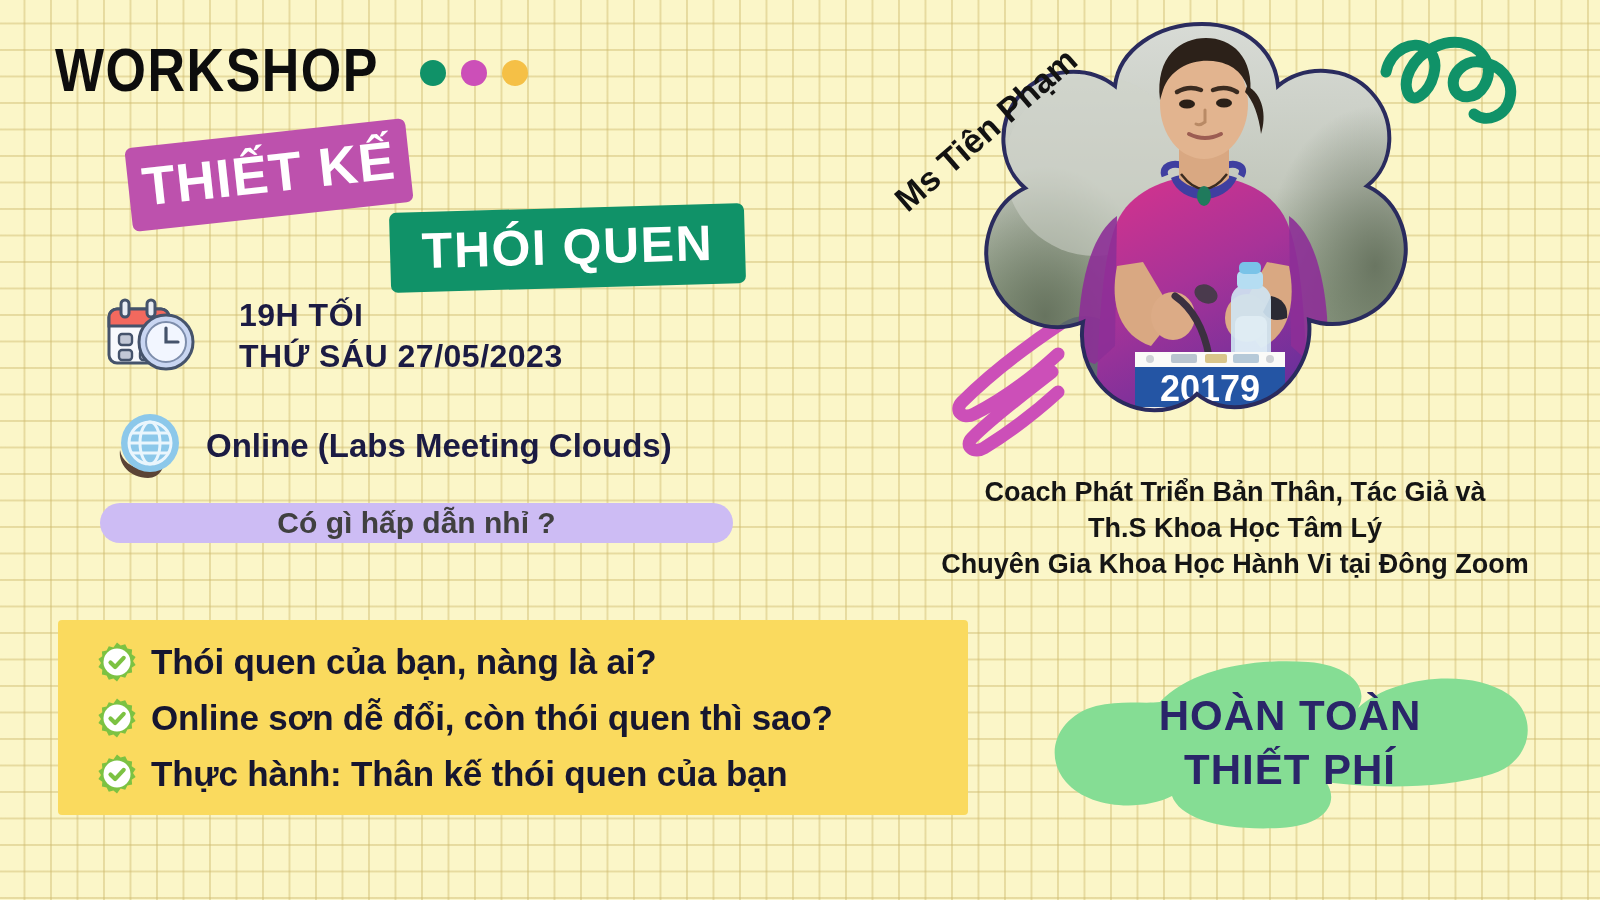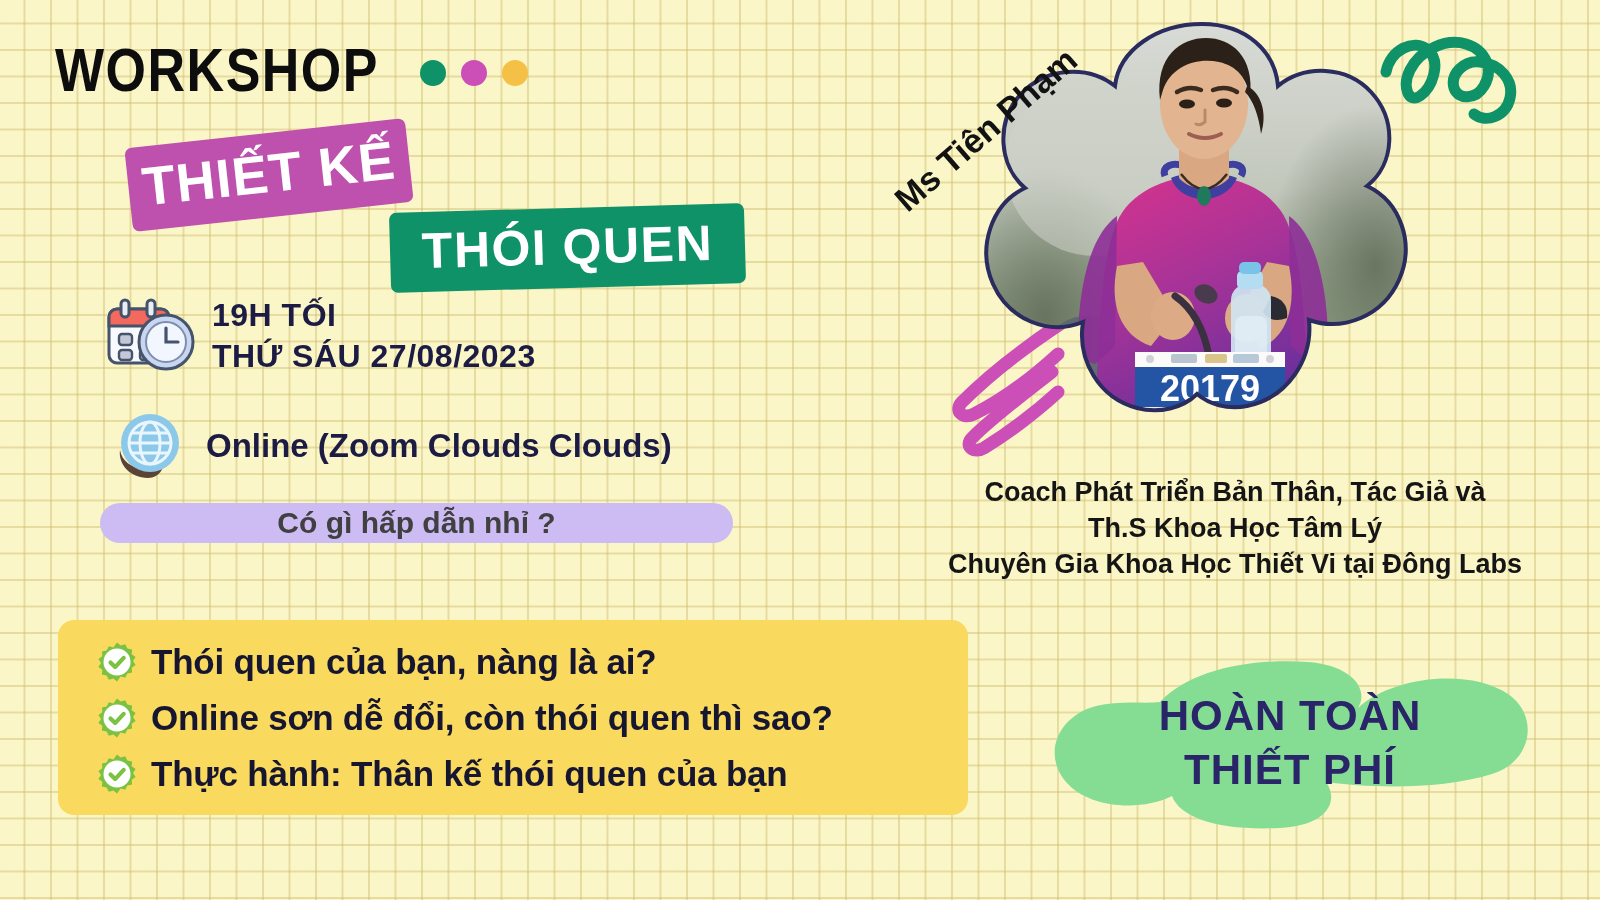--- a/index.html
+++ b/index.html
@@ -49,38 +49,38 @@
   }
   #ribbon-thoiquen {
     left:390px; top:208px; width:355px; height:80px;
     font-size:50px; letter-spacing:1.5px;
     transform:rotate(-1.6deg);
     padding-bottom:3px;
   }
 
   
   #info-time { position:absolute; left:104px; top:296px; display:flex; align-items:center; gap:16px; }
-  #info-time .txt { display:flex; flex-direction:column; gap:4px; }
+  #info-time .txt { display:flex; flex-direction:column; gap:4px;margin-left:27px; }
   #info-time .l1 { font-size:32px; font-weight:700; color:#1b1b43; letter-spacing:.5px; }
   #info-time .l2 { font-size:32px; font-weight:700; color:#1b1b43; letter-spacing:.5px; }
 
   #info-online { position:absolute; left:112px; top:410px; display:flex; align-items:center; gap:22px; }
   #info-online .txt { font-size:33px; font-weight:600; color:#1b1b43; }
 
   
   #pill {
     position:absolute; left:100px; top:503px; width:633px; height:40px;
     border-radius:27px; display:flex; align-items:center; justify-content:center;
     font-size:30px; font-weight:700; color:#404040;
   }
 
   
   #card {
     position:absolute; left:58px; top:620px; width:910px; height:195px;
-    border-radius:16px; padding:14px 0 0 38px;
+    border-radius:4px; padding:14px 0 0 38px;
   }
   .bullet { display:flex; align-items:center; gap:13px; height:56px; }
   .bullet .label { font-size:35px; font-weight:700; color:#161630; letter-spacing:-.2px; }
 
   
   #photo-wrap { position:absolute; left:975px; top:16px; width:455px; height:450px; }
   #photo-frame { position:absolute; inset:0; }
 
   
   #speaker-name {
@@ -134,33 +134,33 @@
       <rect x="15" y="38" width="13" height="11" rx="3" fill="#c2c8d6" stroke="#45536b" stroke-width="2.4"></rect>
       <rect x="36" y="38" width="13" height="11" rx="3" fill="#c2c8d6" stroke="#45536b" stroke-width="2.4"></rect>
       <rect x="15" y="54" width="13" height="10" rx="3" fill="#c2c8d6" stroke="#45536b" stroke-width="2.4"></rect>
       <rect x="36" y="54" width="13" height="10" rx="3" fill="#c2c8d6" stroke="#45536b" stroke-width="2.4"></rect>
       <circle cx="62" cy="46" r="27" fill="#c9d6f2" stroke="#45536b" stroke-width="3"></circle>
       <circle cx="62" cy="46" r="20" fill="#f2f6ff" stroke="#7d8dab" stroke-width="2"></circle>
       <path d="M62 32v14h12" stroke="#45536b" stroke-width="3.2" fill="none" stroke-linecap="round"></path>
     </svg>
     <div class="txt">
       <div class="l1">19H TỐI</div>
-      <div class="l2">THỨ SÁU 27/08/2023</div>
+      <div class="l2">THỨ SÁU 27/05/2023</div>
     </div>
   </div>
 
   <div id="info-online">
     <svg width="72" height="72" viewBox="0 0 72 72">
       <path d="M36 68C18 68 6 54 8 40c2 12 14 20 26 18 10-2 16-8 18-16 3 14-4 26-16 26z" fill="#5b4436"></path>
       <circle cx="38" cy="33" r="29" fill="#8cc8ea"></circle>
       <circle cx="38" cy="33" r="21" fill="none" stroke="#eaf6fd" stroke-width="3"></circle>
       <ellipse cx="38" cy="33" rx="10" ry="21" fill="none" stroke="#eaf6fd" stroke-width="3"></ellipse>
       <path d="M17 33h42M20 23h36M20 43h36" stroke="#eaf6fd" stroke-width="3" fill="none"></path>
     </svg>
-    <div class="txt">Online (Zoom Clouds Clouds)</div>
+    <div class="txt">Online (Labs Meeting Clouds)</div>
   </div>
 
   <div id="pill" style="background:#cdbcf4">Có gì hấp dẫn nhỉ ?</div>
 
   <div id="card" style="background:#fada5e">
     <div class="bullet">
       <svg width="42" height="42" viewBox="0 0 42 42">
         <path d="M21 1.5l3.6 3.1 4.6-1.3 2.2 4.2 4.7.9-.4 4.8 3.9 2.8-2.6 4 2.6 4-3.9 2.8.4 4.8-4.7.9-2.2 4.2-4.6-1.3L21 40.5l-3.6-3.1-4.6 1.3-2.2-4.2-4.7-.9.4-4.8L2.4 26l2.6-4-2.6-4 3.9-2.8-.4-4.8 4.7-.9 2.2-4.2 4.6 1.3z" fill="#7cc242"></path>
         <circle cx="21" cy="21" r="13.5" fill="#ffffff"></circle>
         <path d="M14.5 21.5l4.6 4.6 8.6-9.2" stroke="#7cc242" stroke-width="4.2" fill="none" stroke-linecap="round" stroke-linejoin="round"></path>
@@ -325,21 +325,21 @@
              C40 28 66 16 86 22 C106 28 114 48 104 64
              C96 78 78 78 74 66 C70 52 84 38 100 40
              C120 42 134 58 130 76 C126 94 106 102 94 92" fill="none" stroke="#109268" stroke-width="11" stroke-linecap="round" stroke-linejoin="round"></path>
   </svg>
 
   <div id="speaker-name">Ms Tiên Phạm</div>
 
   <div id="creds">
     <div>Coach Phát Triển Bản Thân, Tác Giả và</div>
     <div>Th.S Khoa Học Tâm Lý</div>
-    <div>Chuyên Gia Khoa Học Thiết Vi tại Đông Labs</div>
+    <div>Chuyên Gia Khoa Học Hành Vi tại Đông Zoom</div>
   </div>
 
   <div id="free-badge">
     <svg viewBox="0 0 500 185" width="500" height="185">
       <path d="M120 52 C150 20 210 8 268 12 C310 15 330 38 318 58 C352 26 430 18 468 44
                C500 66 492 112 452 124 C400 140 330 138 286 132
                C300 152 286 176 240 178 C180 181 140 168 132 146
                C100 162 48 158 26 132 C2 104 18 66 56 56 C80 50 104 54 120 52 Z" fill="#85dd94"></path>
     </svg>
     <div id="free-text">

